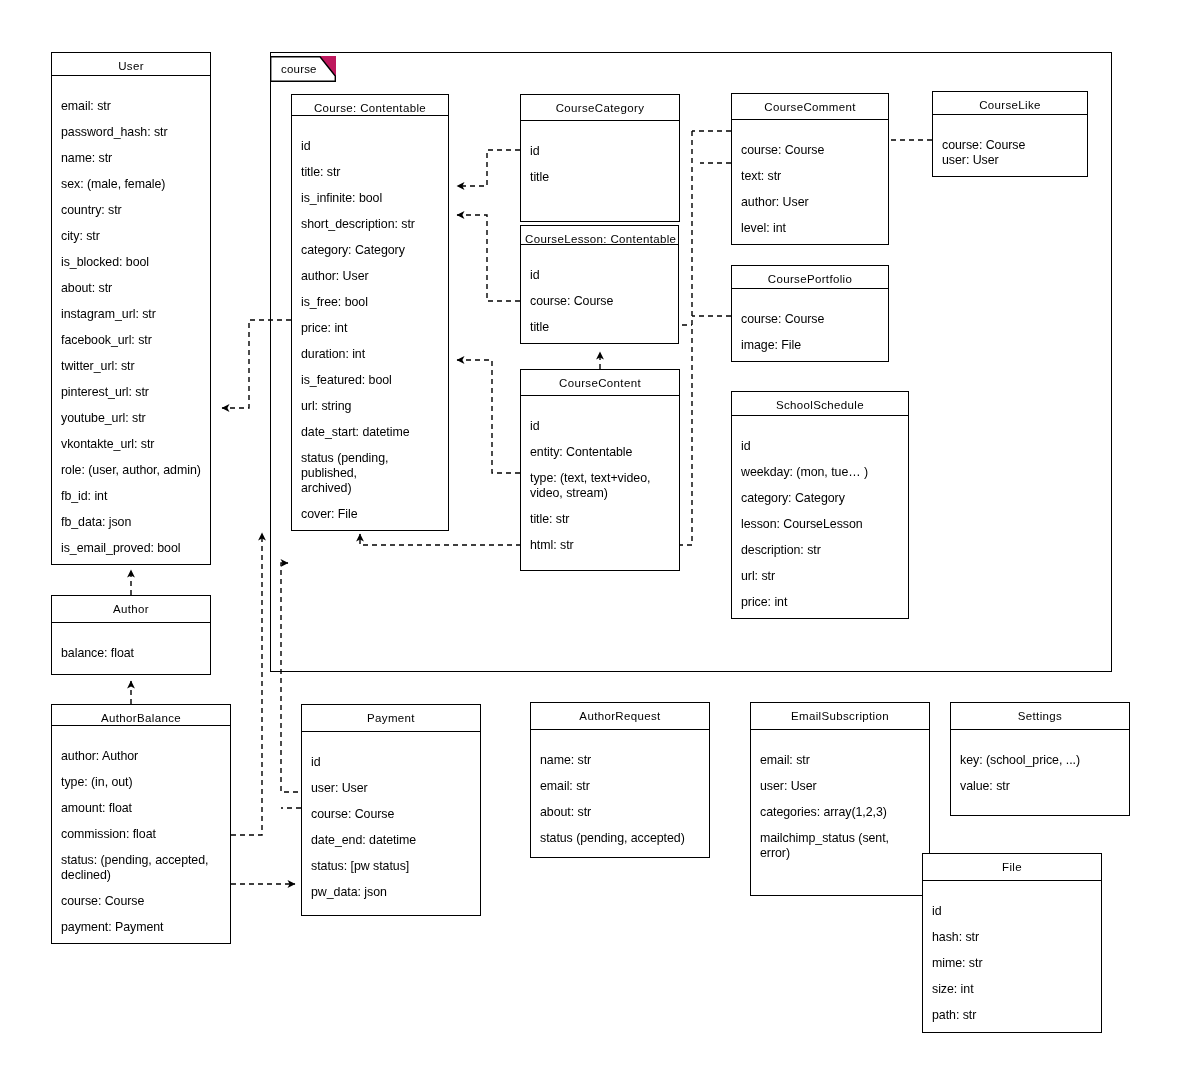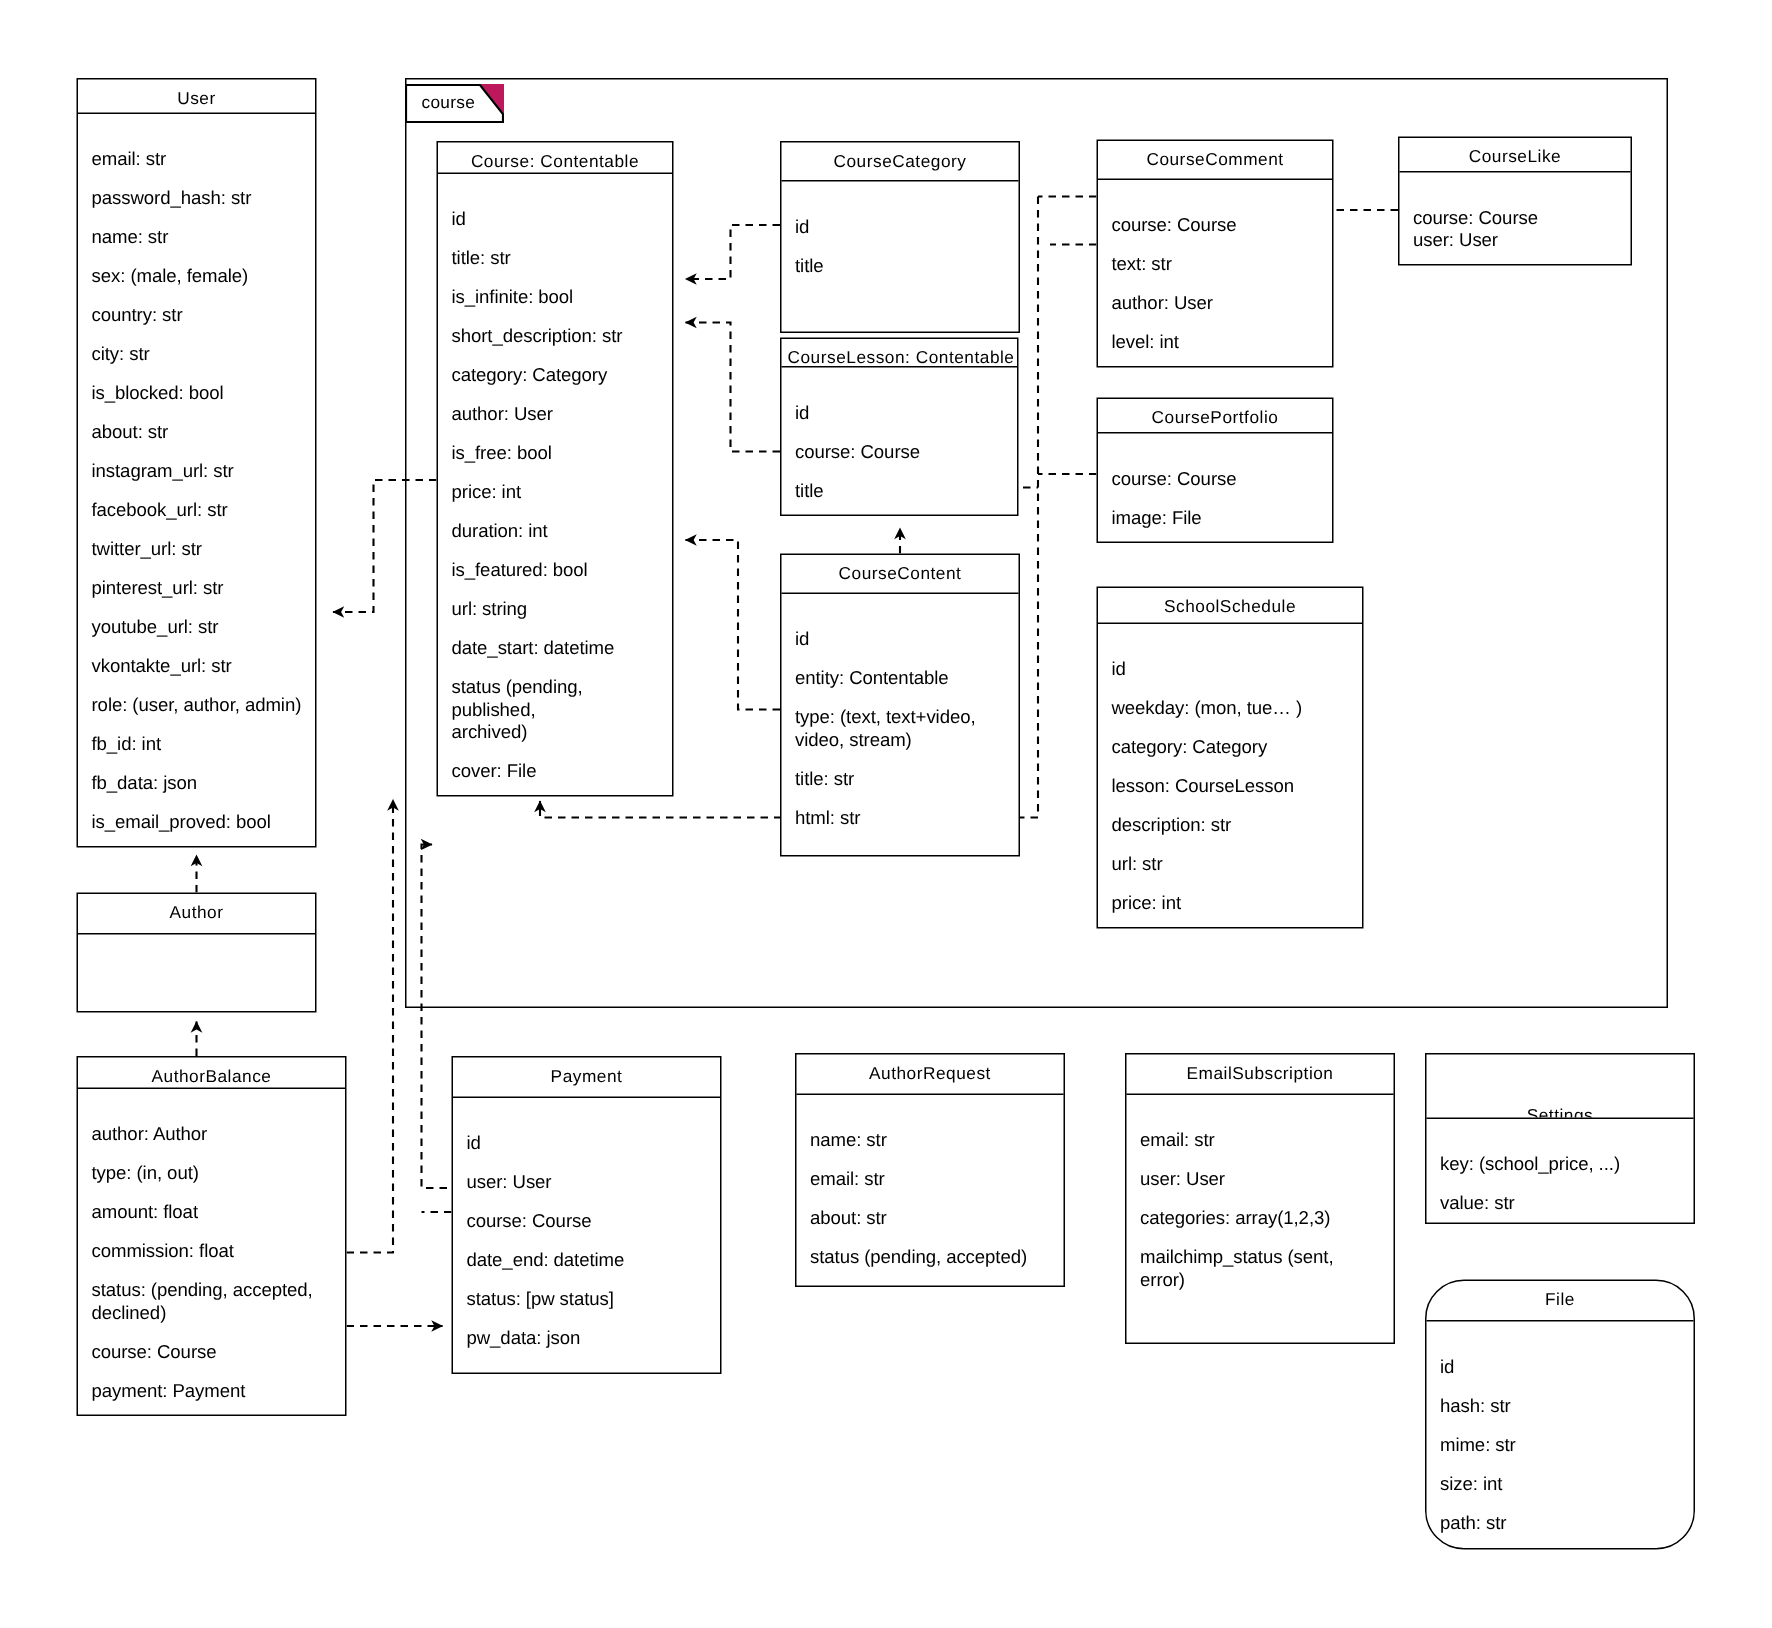--- a/index.html
+++ b/index.html
@@ -172,20 +172,23 @@
           <div class="attr">youtube_url: str</div>
           <div class="attr">vkontakte_url: str</div>
           <div class="attr">role: (user, author, admin)</div>
           <div class="attr">fb_id: int</div>
           <div class="attr">fb_data: json</div>
           <div class="attr">is_email_proved: bool</div>
         </div>
       </div>
       <div class="cls" style="left: 51px; top: 595px; width: 160px; height: 80px;">
         <div class="cls-title" style="height: 27px;">Author</div>
+        <div class="cls-body">
+          <div class="attr">balance: float</div>
+        </div>
       </div>
       <div class="cls" style="left: 51px; top: 704px; width: 180px; height: 240px;">
         <div class="cls-title" style="height: 27px;">AuthorBalance</div>
         <div class="cls-body">
           <div class="attr">author: Author</div>
           <div class="attr">type: (in, out)</div>
           <div class="attr">amount: float</div>
           <div class="attr">commission: float</div>
           <div class="attr">status: (pending, accepted,
 declined)</div>
@@ -297,27 +300,27 @@
       <div class="cls" style="left: 750px; top: 702px; width: 180px; height: 194px;">
         <div class="cls-title" style="height: 27px;">EmailSubscription</div>
         <div class="cls-body">
           <div class="attr">email: str</div>
           <div class="attr">user: User</div>
           <div class="attr">categories: array(1,2,3)</div>
           <div class="attr">mailchimp_status (sent, error)</div>
         </div>
       </div>
       <div class="cls" style="left: 950px; top: 702px; width: 180px; height: 114px;">
-        <div class="cls-title" style="height: 27px; margin-top: 28px;">Settings</div>
+        <div class="cls-title" style="height: 27px;">Settings</div>
         <div class="cls-body">
           <div class="attr">key: (school_price, ...)</div>
           <div class="attr">value: str</div>
         </div>
       </div>
-      <div class="cls" style="left: 950px; top: 853px; width: 180px; height: 180px; border-radius: 26px;">
+      <div class="cls" style="left: 922px; top: 853px; width: 180px; height: 180px;">
         <div class="cls-title" style="height: 27px;">File</div>
         <div class="cls-body">
           <div class="attr">id</div>
           <div class="attr">hash: str</div>
           <div class="attr">mime: str</div>
           <div class="attr">size: int</div>
           <div class="attr">path: str</div>
         </div>
       </div>
     </div>

